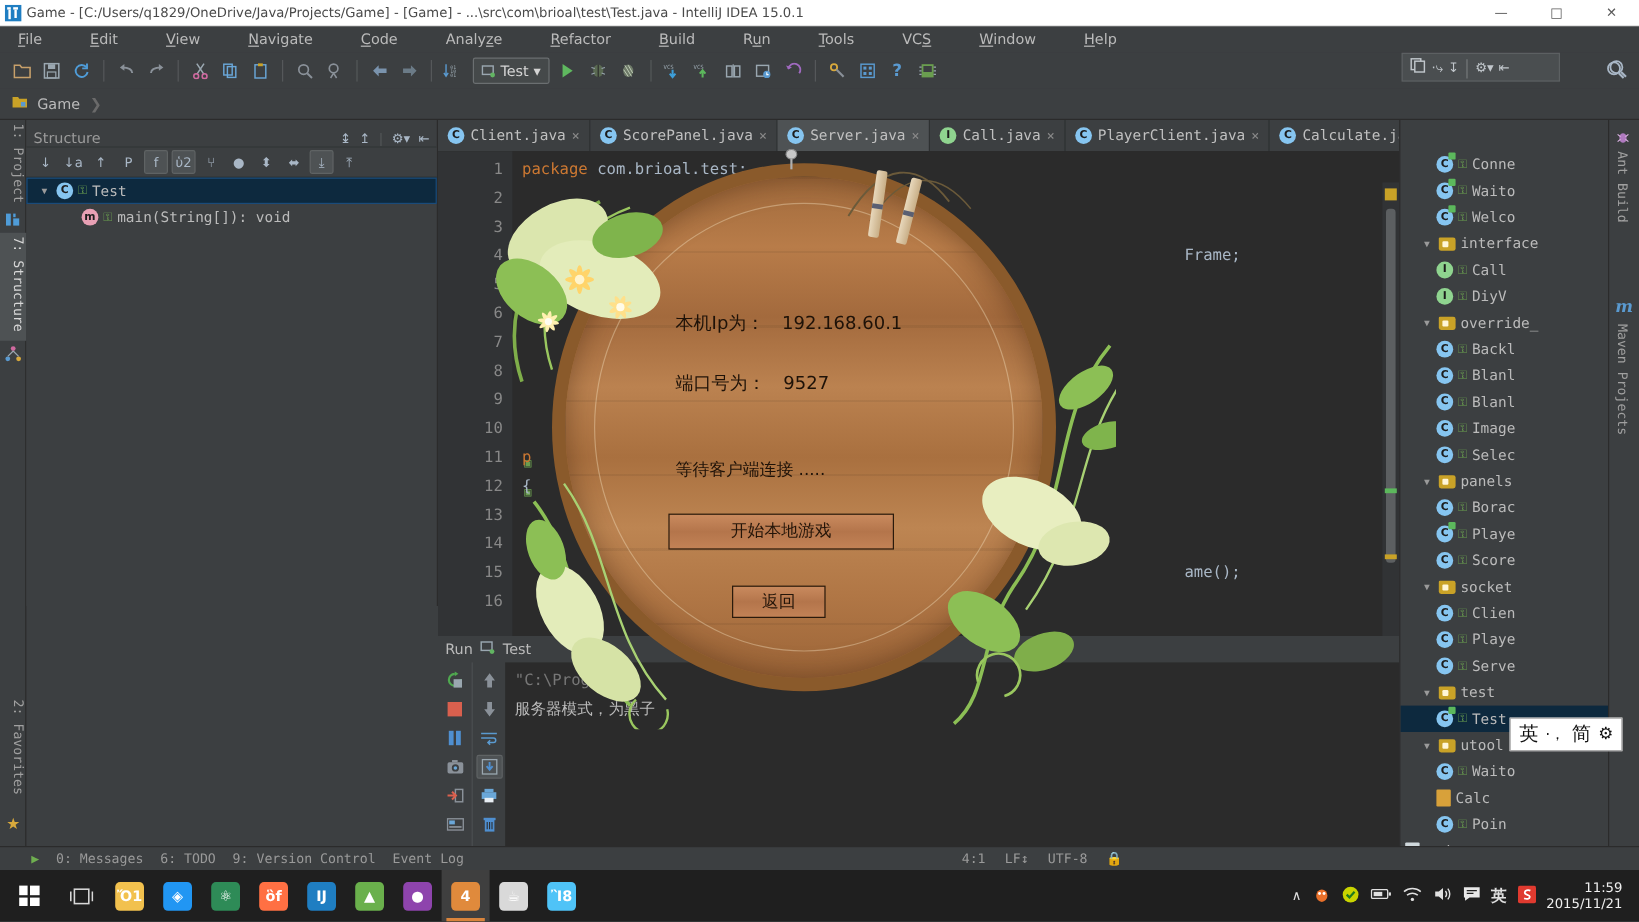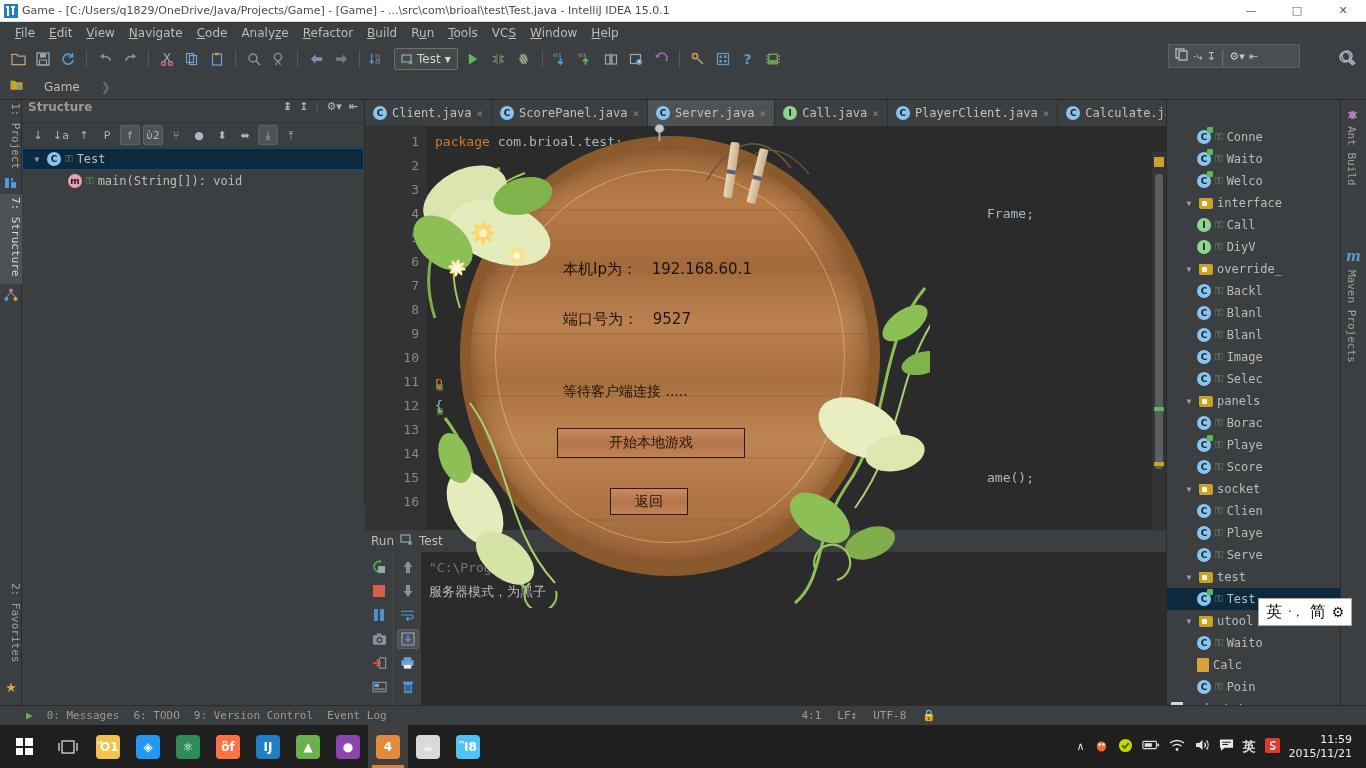--- a/index.html
+++ b/index.html
@@ -18,21 +18,21 @@
     border-bottom: 1px solid #dcdcdc;
   }
   .tb-icon { width: 22px; height: 22px; display: flex; align-items: center; justify-content: center; }
   .tb-title { font-size: 11px; color: #4a4a4a; font-family: "DejaVu Sans", sans-serif; white-space: nowrap; }
   .tb-ctrls { margin-left: auto; display: flex; height: 22px; }
   .tb-btn { width: 46px; height: 22px; display: flex; align-items: center; justify-content: center; color: #5a5a5a; font-size: 11px; }
 
   
   .menubar {
     position: absolute; left: 0; top: 22px; width: 1366px; height: 22px;
-    background: #3c3f41; display: flex; align-items: center; padding-left: 8px;
+    background: #3c3f41; display: flex; align-items: center; padding-left: 8px; gap: 26px;
   }
   .menu-item {
     font-size: 12px; color: #bbbbbb; padding: 2px 7px;
     font-family: "DejaVu Sans", sans-serif; white-space: nowrap;
   }
   .menu-item u { text-decoration: underline; }
 
   
   .toolbar {
     position: absolute; left: 0; top: 44px; width: 1366px; height: 30px;
@@ -49,21 +49,21 @@
   }
   .runcfg .lbl { font-size: 12px; color: #d4d4d4; font-family: "DejaVu Sans", sans-serif; }
   .toolbar-search { margin-left: auto; margin-right: 10px; color: #a9b7c6; font-size: 15px; }
 
   
   .crumbbar {
     position: absolute; left: 0; top: 74px; width: 1366px; height: 26px;
     background: #3c3f41; display: flex; align-items: center; padding-left: 10px;
     border-bottom: 1px solid #2b2b2b;
   }
-  .crumb { display: flex; align-items: center; gap: 21px; font-size: 12px; color: #bbbbbb; }
+  .crumb { display: flex; align-items: center; gap: 8px; font-size: 12px; color: #bbbbbb; }
 
   
   .leftstrip {
     position: absolute; left: 0; top: 100px; width: 22px; height: 625px;
     background: #3c3f41; border-right: 1px solid #2b2b2b;
   }
   .vtab {
     position: absolute; left: 0; width: 22px;
     writing-mode: vertical-rl; text-orientation: mixed;
     font-size: 11px; color: #a0a0a0; font-family: "DejaVu Sans Mono", monospace;
@@ -71,22 +71,22 @@
   }
   .vtab.sel { background: #4e5254; color: #d8d8d8; }
   .vicon { position: absolute; left: 3px; width: 16px; height: 16px; font-size: 12px; text-align: center; }
 
   
   .structure {
     position: absolute; left: 22px; top: 100px; width: 343px; height: 405px;
     background: #3c3f41; border-right: 1px solid #2b2b2b;
   }
   .tw-header {
-    height: 22px; display: flex; align-items: flex-start; padding: 0 6px;
-    font-size: 12px; color: #9a9a9a; font-weight: bold;
+    height: 22px; display: flex; align-items: flex-end; padding: 0 6px;
+    font-size: 12px; color: #9a9a9a;
   }
   .tw-header .acts { margin-left: auto; display: flex; gap: 7px; align-items: center; color: #a9b7c6; font-size: 11px; }
   .struct-toolbar {
     height: 26px; display: flex; align-items: center; gap: 3px; padding: 0 6px;
     border-top: 1px solid #333637; border-bottom: 1px solid #333637; background: #3c3f41;
   }
   .sbtn { width: 20px; height: 20px; display: flex; align-items: center; justify-content: center; font-size: 11px; color: #a9b7c6; border-radius: 2px; }
   .sbtn.on { background: #4e5254; border: 1px solid #5f6364; }
   .tree-row {
     height: 22px; display: flex; align-items: center; gap: 4px; padding-left: 8px;

